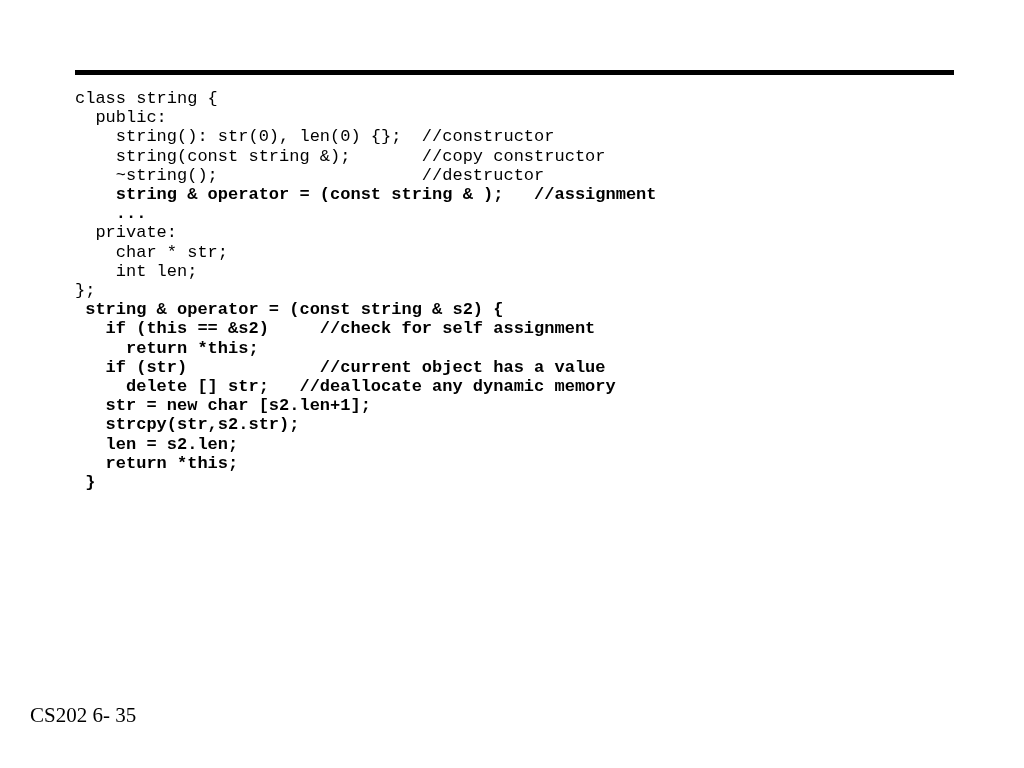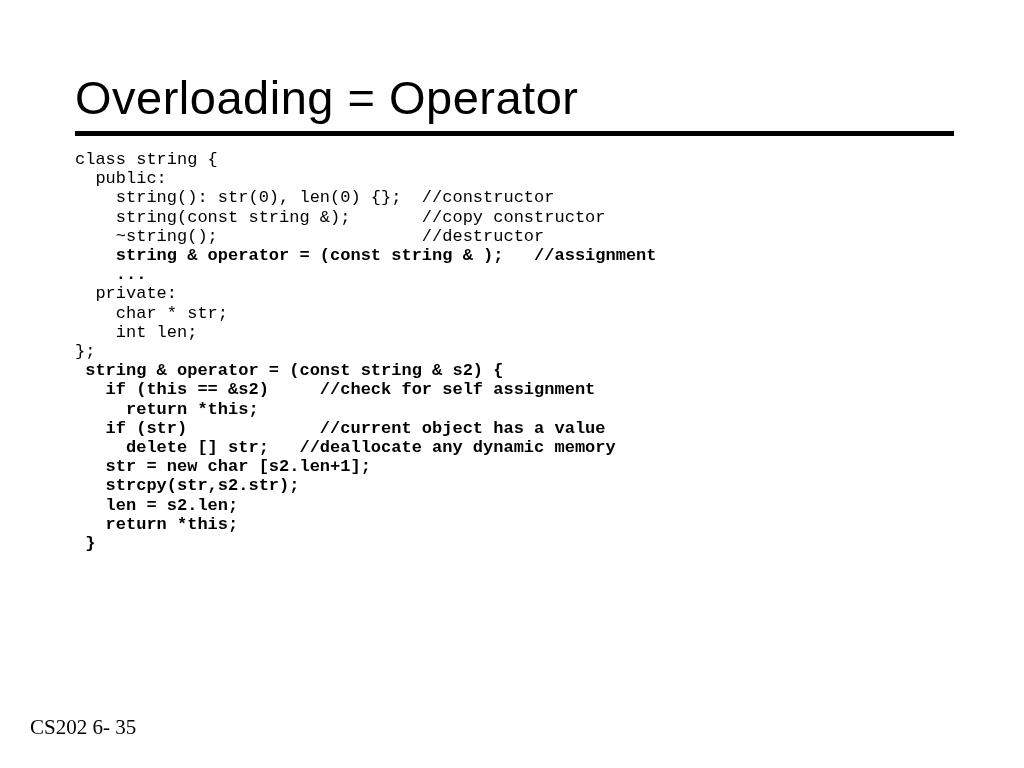--- a/index.html
+++ b/index.html
@@ -36,32 +36,31 @@
     line-height: 1.13;
     color: #000;
     white-space: pre;
   }
   pre.code2 {
     font-weight: bold;
   }
   .b { font-weight: bold; }
   .footer {
     position: absolute;
-    bottom: 28px;
+    bottom: 40px;
     left: 30px;
     font-family: "Times New Roman", Times, serif;
     font-size: 21px;
     color: #000;
   }
 </style>
 </head>
 <body>
 
 <div class="slide">
-  <h1 class="title">Overloading = Operator</h1>
   <hr class="rule">
 
   <pre class="code1"><span>class string {</span>
 <span>  public:</span>
 <span>    string(): str(0), len(0) {};  //constructor</span>
 <span>    string(const string &amp;);       //copy constructor</span>
 <span>    ~string();                    //destructor</span>
 <span class="b">    string &amp; operator = (const string &amp; );   //assignment</span>
 <span class="b">    ...</span>
 <span>  private:</span>

